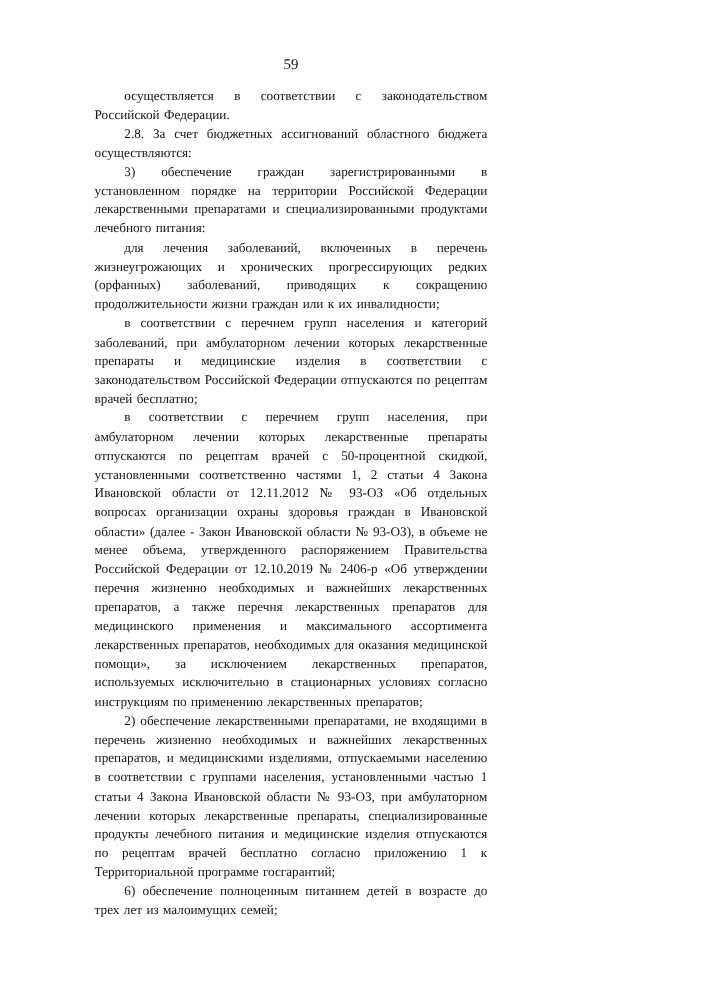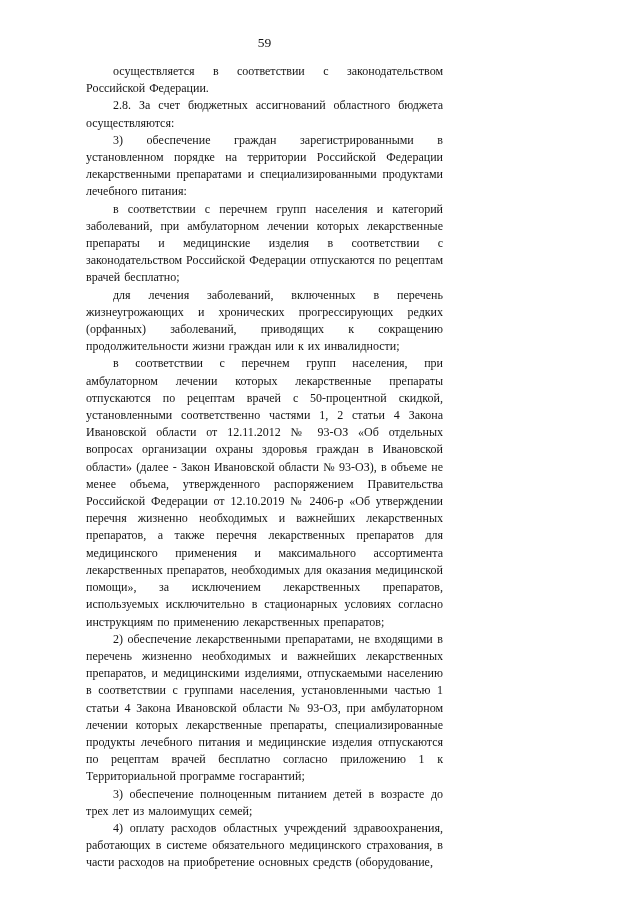--- a/index.html
+++ b/index.html
@@ -12,21 +12,21 @@
     width: 640px;
     height: 905px;
     overflow: hidden;
     font-family: "Liberation Serif", "DejaVu Serif", serif;
     color: #141414;
   }
   .page {
     width: 508px;
     height: 905px;
     background: #ffffff;
-    padding: 34px 65px 0 86px;
+    padding: 50px 65px 0 86px;
   }
   .page-number {
     text-align: center;
     font-size: 13.5px;
     line-height: 17px;
     margin: 0 0 12px 0;
   }
   .text-block {
     width: 100%;
   }
@@ -44,20 +44,19 @@
 </head>
 <body>
 
 <div class="page">
   <div class="page-number">59</div>
 
   <div class="text-block">
     <p>осуществляется в соответствии с законодательством Российской Федерации.</p>
     <p>2.8. За счет бюджетных ассигнований областного бюджета осуществляются:</p>
     <p>3) обеспечение граждан зарегистрированными в установленном порядке на территории Российской Федерации лекарственными препаратами и специализированными продуктами лечебного питания:</p>
+    <p>для лечения заболеваний, включенных в перечень жизнеугрожающих и хронических прогрессирующих редких (орфанных) заболеваний, приводящих к сокращению продолжительности жизни граждан или к их инвалидности;</p>
     <p>в соответствии с перечнем групп населения и категорий заболеваний, при амбулаторном лечении которых лекарственные препараты и медицинские изделия в соответствии с законодательством Российской Федерации отпускаются по рецептам врачей бесплатно;</p>
-    <p>для лечения заболеваний, включенных в перечень жизнеугрожающих и хронических прогрессирующих редких (орфанных) заболеваний, приводящих к сокращению продолжительности жизни граждан или к их инвалидности;</p>
     <p>в соответствии с перечнем групп населения, при амбулаторном лечении которых лекарственные препараты отпускаются по рецептам врачей с 50-процентной скидкой, установленными соответственно частями 1, 2 статьи 4 Закона Ивановской области от 12.11.2012 № 93-ОЗ «Об отдельных вопросах организации охраны здоровья граждан в Ивановской области» (далее - Закон Ивановской области № 93-ОЗ), в объеме не менее объема, утвержденного распоряжением Правительства Российской Федерации от 12.10.2019 № 2406-р «Об утверждении перечня жизненно необходимых и важнейших лекарственных препаратов, а также перечня лекарственных препаратов для медицинского применения и максимального ассортимента лекарственных препаратов, необходимых для оказания медицинской помощи», за исключением лекарственных препаратов, используемых исключительно в стационарных условиях согласно инструкциям по применению лекарственных препаратов;</p>
     <p>2) обеспечение лекарственными препаратами, не входящими в перечень жизненно необходимых и важнейших лекарственных препаратов, и медицинскими изделиями, отпускаемыми населению в соответствии с группами населения, установленными частью 1 статьи 4 Закона Ивановской области № 93-ОЗ, при амбулаторном лечении которых лекарственные препараты, специализированные продукты лечебного питания и медицинские изделия отпускаются по рецептам врачей бесплатно согласно приложению 1 к Территориальной программе госгарантий;</p>
-    <p>3) обеспечение полноценным питанием детей в возрасте до трех лет из малоимущих семей;</p>
-    <p>4) оплату расходов областных учреждений здравоохранения, работающих в системе обязательного медицинского страхования, в части расходов на приобретение основных средств (оборудование,</p>
+    <p>6) обеспечение полноценным питанием детей в возрасте до трех лет из малоимущих семей;</p>
   </div>
 </div>
 
 </body></html>

